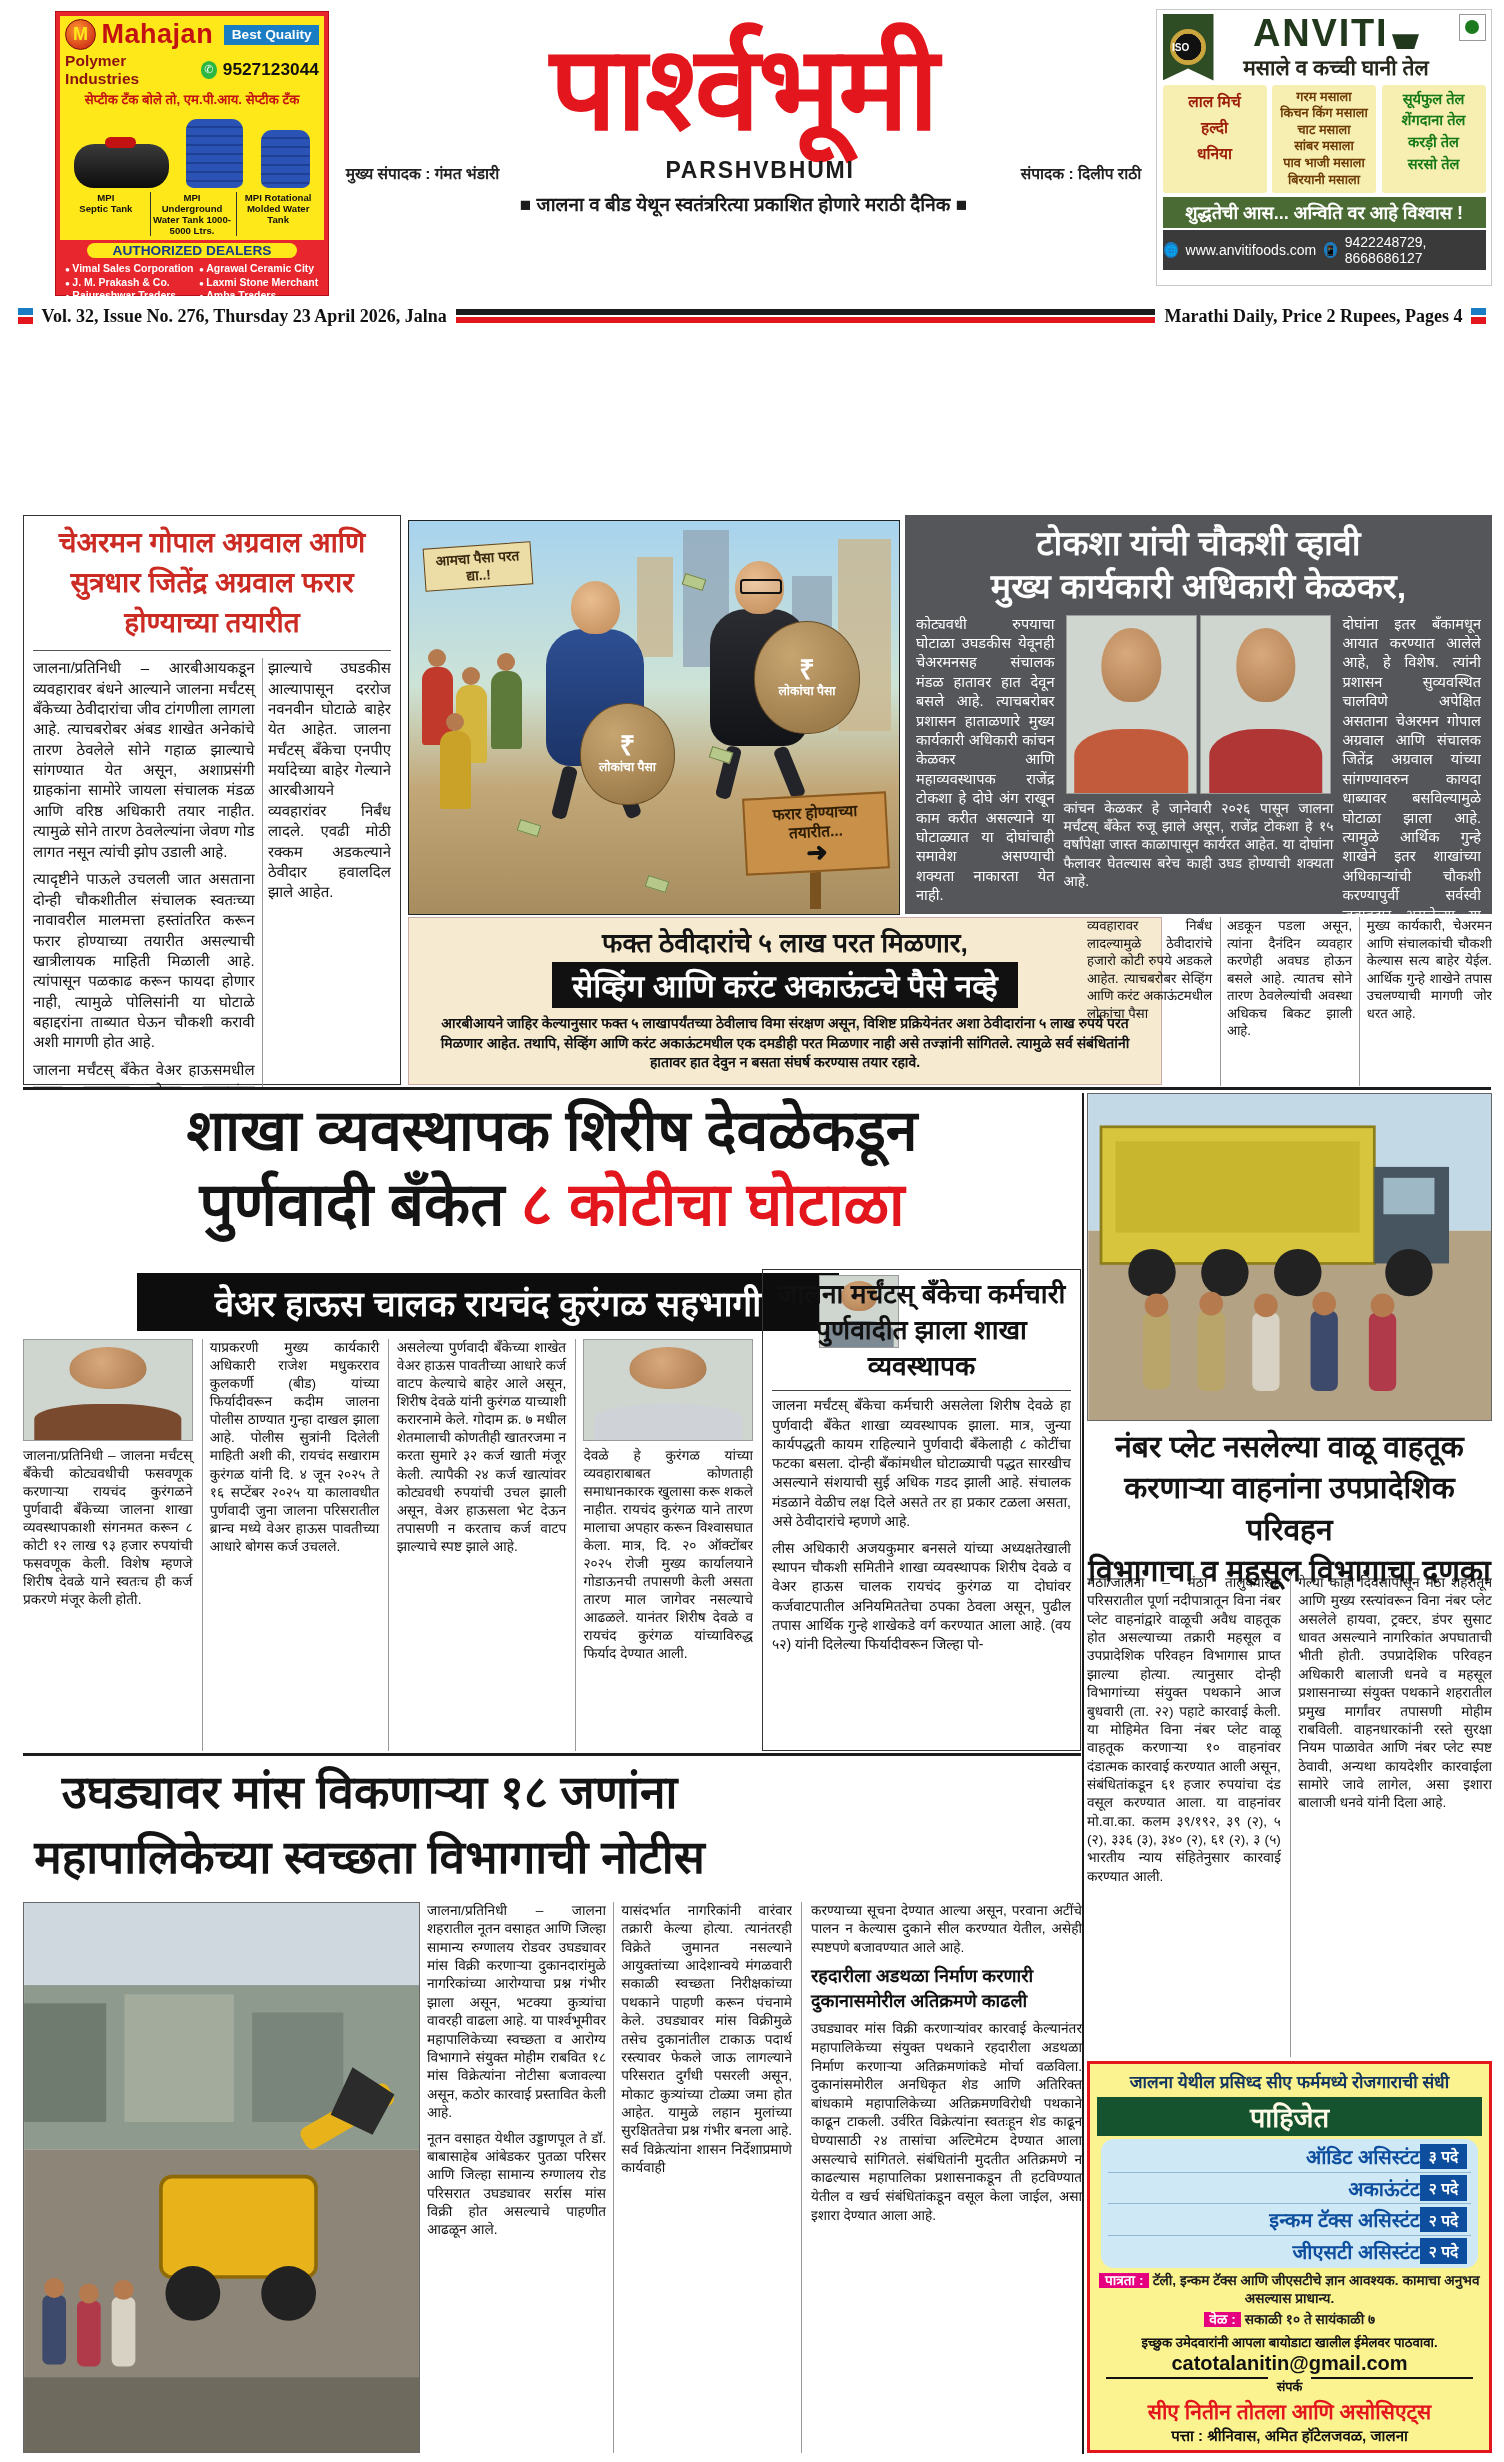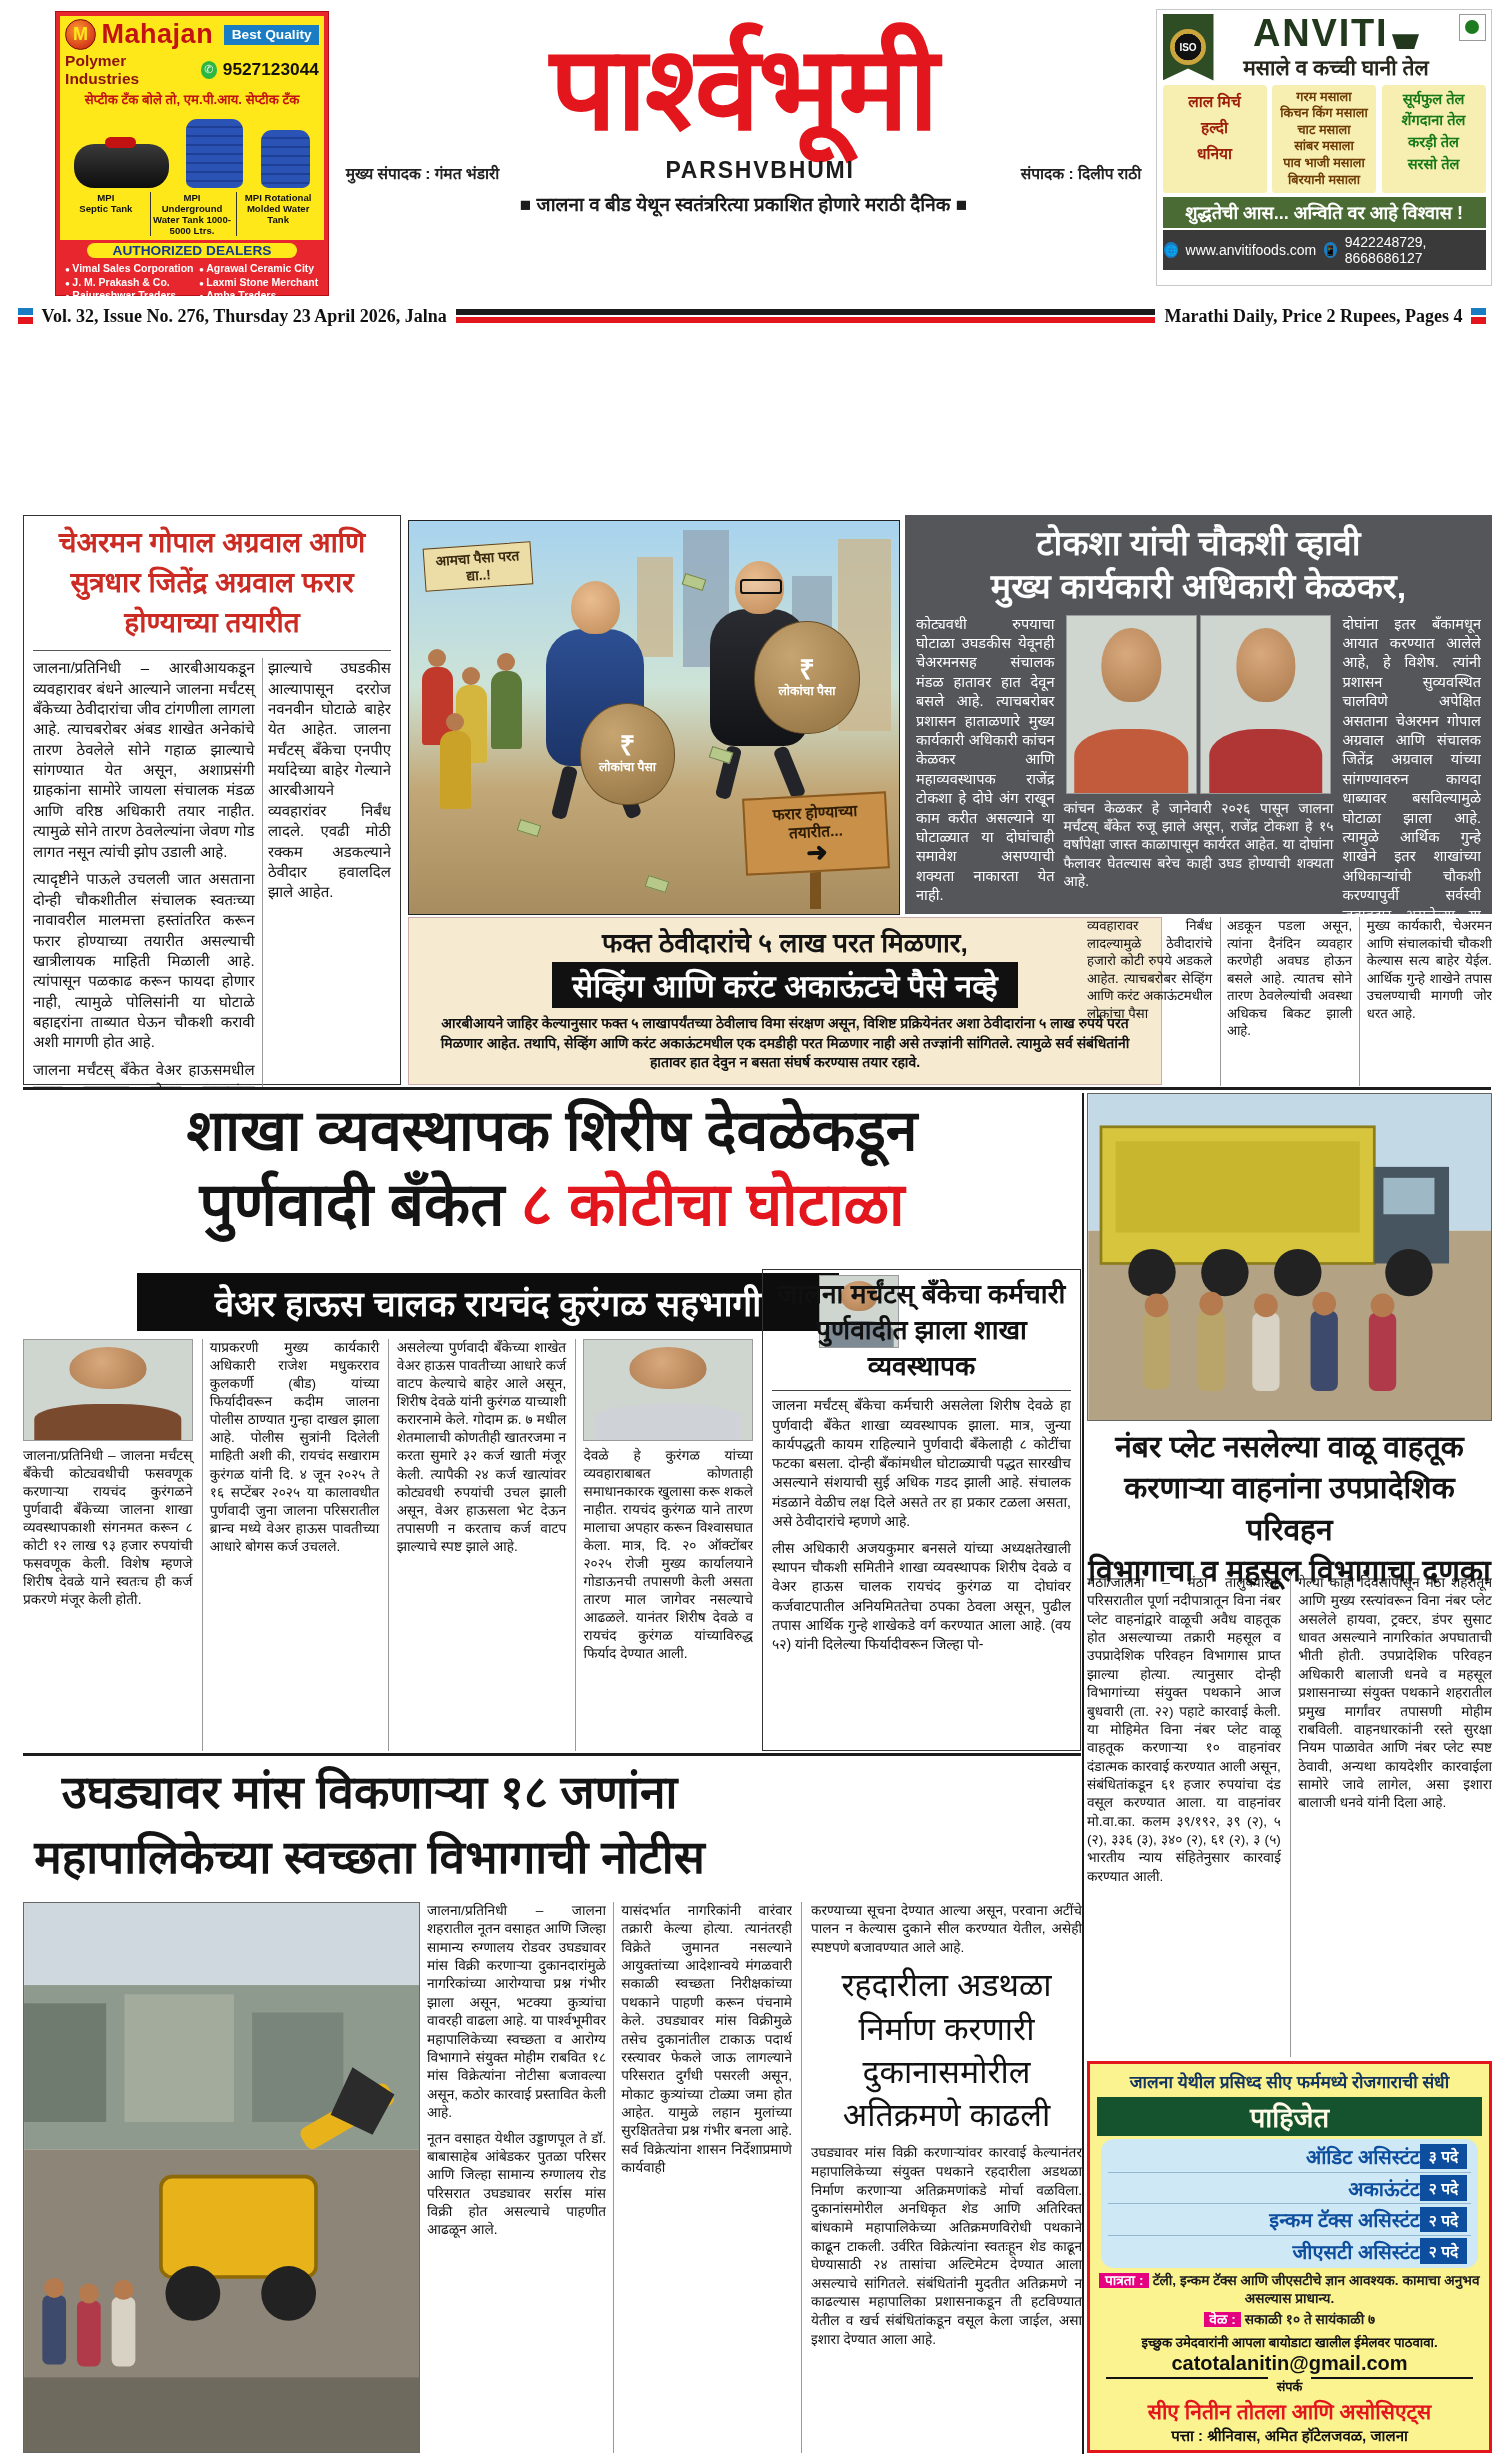--- a/index.html
+++ b/index.html
@@ -44,21 +44,21 @@
   .masthead{left:333px;top:16.4px;width:821px;height:283px;text-align:center}
   .mast-title{font-size:117px;font-weight:bold;color:var(--masthead-red);line-height:1.25;letter-spacing:-1.8px}
   .mast-row{display:flex;align-items:flex-end;justify-content:space-between;padding:0 12.8px;margin-top:-5.5px}
   .mast-ed{font-size:15.5px;font-weight:bold;color:#222}
   .mast-latin{font-size:23px;font-weight:bold;letter-spacing:1.8px;color:#1c1c1c}
   .mast-tag{font-size:19px;font-weight:bold;color:#1c1c1c;margin-top:7.3px}
   
   .anviti{left:1156px;top:9px;width:336px;height:277px;background:#fff;border:0.9px solid #c9c9c9;padding:3.6px 5.5px}
   .an-head{display:flex;align-items:flex-start;gap:7.3px}
   .iso-ribbon{width:51px;height:67px;background:#2e4d24;clip-path:polygon(0 0,100% 0,100% 100%,50% 82%,0 100%);display:flex;align-items:center;justify-content:center}
-  .iso-circle{width:36px;height:36px;border-radius:50%;background:radial-gradient(circle,#111 58%,#caa53d 60%);color:#fff;font-size:10px;font-weight:bold;display:flex;align-items:center;justify-content:center;border:2.7px solid #caa53d}
+  .iso-circle{width:36px;height:36px;border-radius:50%;background:radial-gradient(circle,#111 58%,#caa53d 60%);color:#fff;font-size:10px;font-weight:bold;display:flex;align-items:center;justify-content:flex-start;border:2.7px solid #caa53d}
   .an-title{flex:1;text-align:center}
   .an-brand{font-size:38px;font-weight:bold;color:#22381d;letter-spacing:1.8px;line-height:1}
   .an-mortar{display:inline-block;width:27px;height:27px;background:#22381d;clip-path:polygon(0 45%,100% 45%,82% 100%,18% 100%);vertical-align:-3.6px;margin-left:3.6px}
   .an-fsc{width:27px;height:27px;border:0.9px solid #999;display:flex;align-items:center;justify-content:center}
   .an-fsc span{width:14.6px;height:14.6px;border-radius:50%;background:#1e7a1e;display:block}
   .an-tag{font-size:21px;font-weight:bold;color:#26261c;text-align:center;margin-top:1.8px}
   .an-lists{display:flex;gap:5.5px;justify-content:space-between;margin-top:3.6px;height:108px}
   .an-panel{background:#f7eeb2;border-radius:3.6px;padding:3.6px 5.5px;flex:1;text-align:center}
   .an-panel li{list-style:none;font-weight:bold;line-height:1.3}
   .an-c1 li{color:#9c1d08;font-size:15.5px;line-height:1.7}
@@ -157,21 +157,21 @@
   .sand-col:first-child{border-left:none;padding-left:0}
   
   .story3-headline{left:23px;top:1760px;width:693px;text-align:center;font-weight:bold;color:#141414}
   .s3h{font-size:46px;line-height:1.42}
   .story3-photo{left:23px;top:1902px;width:397px;height:551px;border:0.9px solid #666;overflow:hidden}
   .story3-colA{left:427px;top:1902px;width:179px;height:551px;font-size:13.7px;line-height:1.34;text-align:justify;overflow:hidden}
   .story3-colA p{margin-bottom:7.3px}
   .story3-colB{left:613px;top:1902px;width:179px;height:551px;font-size:13.7px;line-height:1.34;text-align:justify;border-left:0.9px solid #999;padding-left:7.3px;overflow:hidden}
   .story3-blockB{left:801px;top:1902px;width:281px;height:551px;border-left:0.9px solid #999;padding-left:9px;overflow:hidden}
   .bB-p1{font-size:13.7px;line-height:1.34;text-align:justify;margin-bottom:7.3px}
-  .bB-head{font-weight:normal;font-size:32px;line-height:1.35;text-align:center;margin:3.6px 0 7.3px}
+  .bB-head{font-weight:bold;font-size:18px;line-height:1.35;margin:3.6px 0 7.3px}
   .bB-body{font-size:13.7px;line-height:1.36;text-align:justify}
   
   .jobad{left:1087px;top:2061px;width:405px;height:392px;background:#fbf290;border:3.6px solid #e3161d;padding:4.6px 7.3px;overflow:hidden;text-align:center}
   .job-header{color:#12355f;font-weight:bold;font-size:17.3px;padding:1.8px 0}
   .job-band{background:#14532d;color:#fffbe6;font-weight:bold;font-size:27px;padding:0.9px 0;margin:1.8px 0 3.6px}
   .job-panel{background:#cfe8f5;border-radius:12.8px;padding:1.8px 7.3px;margin:0 3.6px}
   .job-row{display:flex;align-items:center;border-bottom:1.8px solid #8fb9d4;padding:1.8px 3.6px}
   .job-row:last-child{border-bottom:none}
   .job-role{flex:1;text-align:right;color:var(--job-blue);font-weight:bold;font-size:20px}
   .job-count{background:var(--job-blue);color:#fff;font-weight:bold;font-size:15.5px;padding:1.8px 9px}

